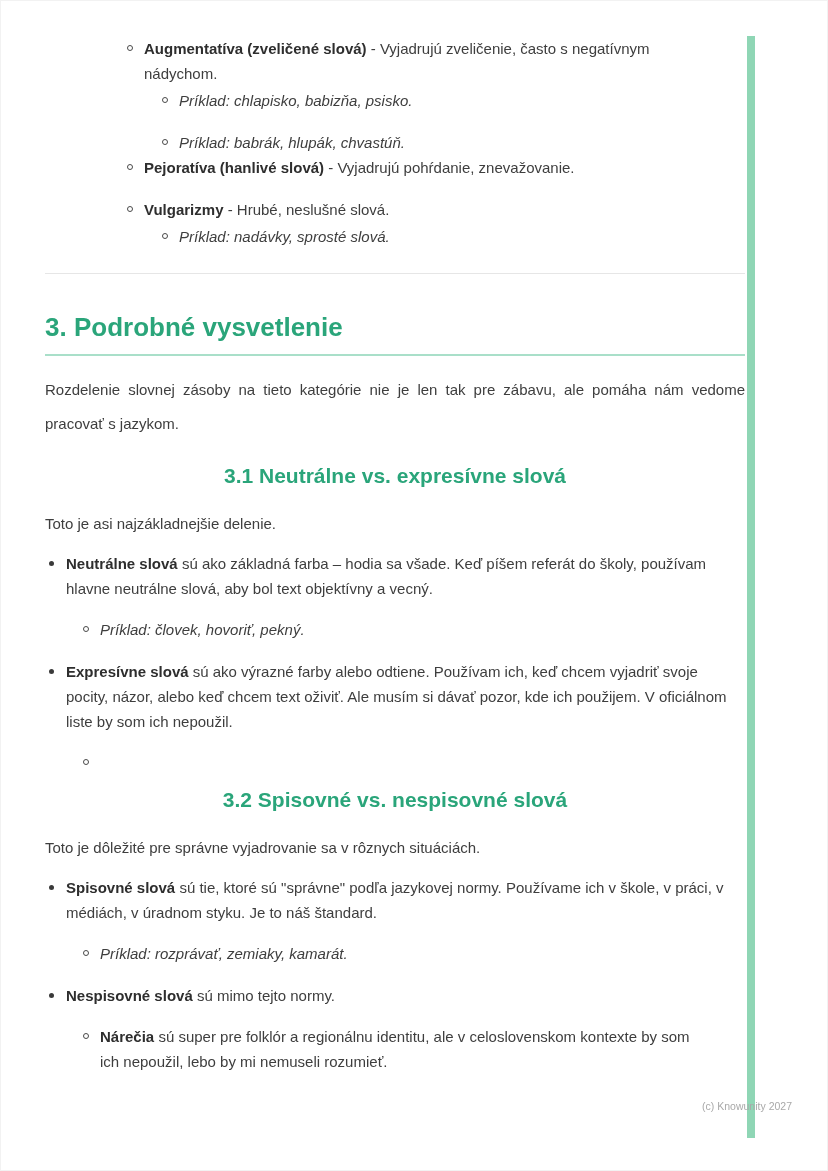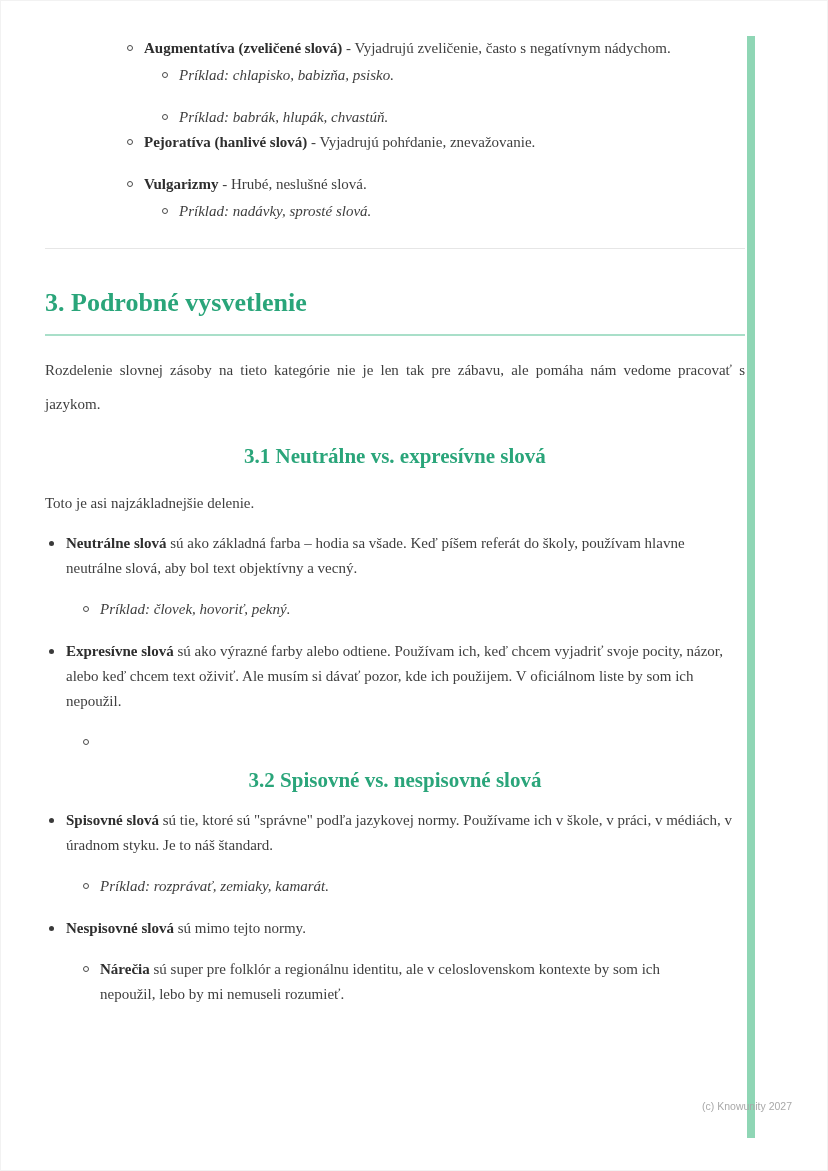--- a/index.html
+++ b/index.html
@@ -12,21 +12,21 @@
     overflow:hidden;
   }
   .page {
     position:relative; width:828px; height:1171px; background:#fff;
     box-shadow: inset 0 0 0 1px #f2f2f2;
   }
   .stripe {
     position:absolute; left:747px; top:36px; width:8px; height:1102px;
     background:var(--stripe,#8fd6b5);
   }
-  .content { position:absolute; left:45px; top:36px; width:700px;font-family:Liberation Serif, serif; }
+  .content { position:absolute; left:45px; top:36px; width:700px; }
 
   
   .row { display:flex; align-items:flex-start; }
   .mk { flex:0 0 auto; }
   .mk.circle {
     width:6px; height:6px; border:1.2px solid #4a4a4a; border-radius:50%;
     margin:9px 11px 0 0;
   }
   .mk.dot {
     width:5px; height:5px; background:#3a3a3a; border-radius:50%;
@@ -45,21 +45,21 @@
 
   .divider {
     border:none; border-top:1px solid var(--divider,#e6e6e6);
     margin-top:24px;
   }
 
   .h1 {
     margin-top:38px;
     font-size:26px; line-height:31px; font-weight:700;
     color:var(--accent,#2aa57a);
-    padding-bottom:16px;
+    padding-bottom:11px;
     border-bottom:2px solid var(--underline,#a9dfc9);
   }
   .para { margin-top:22px; line-height:25px; }
   .para.lead { margin-top:17px; line-height:34px; text-align:justify; }
   .h2 {
     margin-top:22px;
     font-size:21px; line-height:26px; font-weight:700;
     color:var(--accent,#2aa57a);
     text-align:center;
   }
@@ -150,20 +150,21 @@
           <div class="txt"><span class="seg-b">Expresívne slová</span><span> sú ako výrazné farby alebo odtiene. Používam ich, keď chcem vyjadriť svoje pocity, názor, alebo keď chcem text oživiť. Ale musím si dávať pozor, kde ich použijem. V oficiálnom liste by som ich nepoužil.</span></div>
         </div>
         <div class="row sub">
           <span class="mk circle"></span>
         </div>
       </div>
 
     </div>
 
     <h2 class="h2">3.2 Spisovné vs. nespisovné slová</h2>
+    <p class="para">Toto je dôležité pre správne vyjadrovanie sa v rôznych situáciách.</p>
 
     <div class="blist">
 
       <div class="group">
         <div class="row">
           <span class="mk dot"></span>
           <div class="txt"><span class="seg-b">Spisovné slová</span><span> sú tie, ktoré sú "správne" podľa jazykovej normy. Používame ich v škole, v práci, v médiách, v úradnom styku. Je to náš štandard.</span></div>
         </div>
         <div class="row sub">
           <span class="mk circle"></span>

